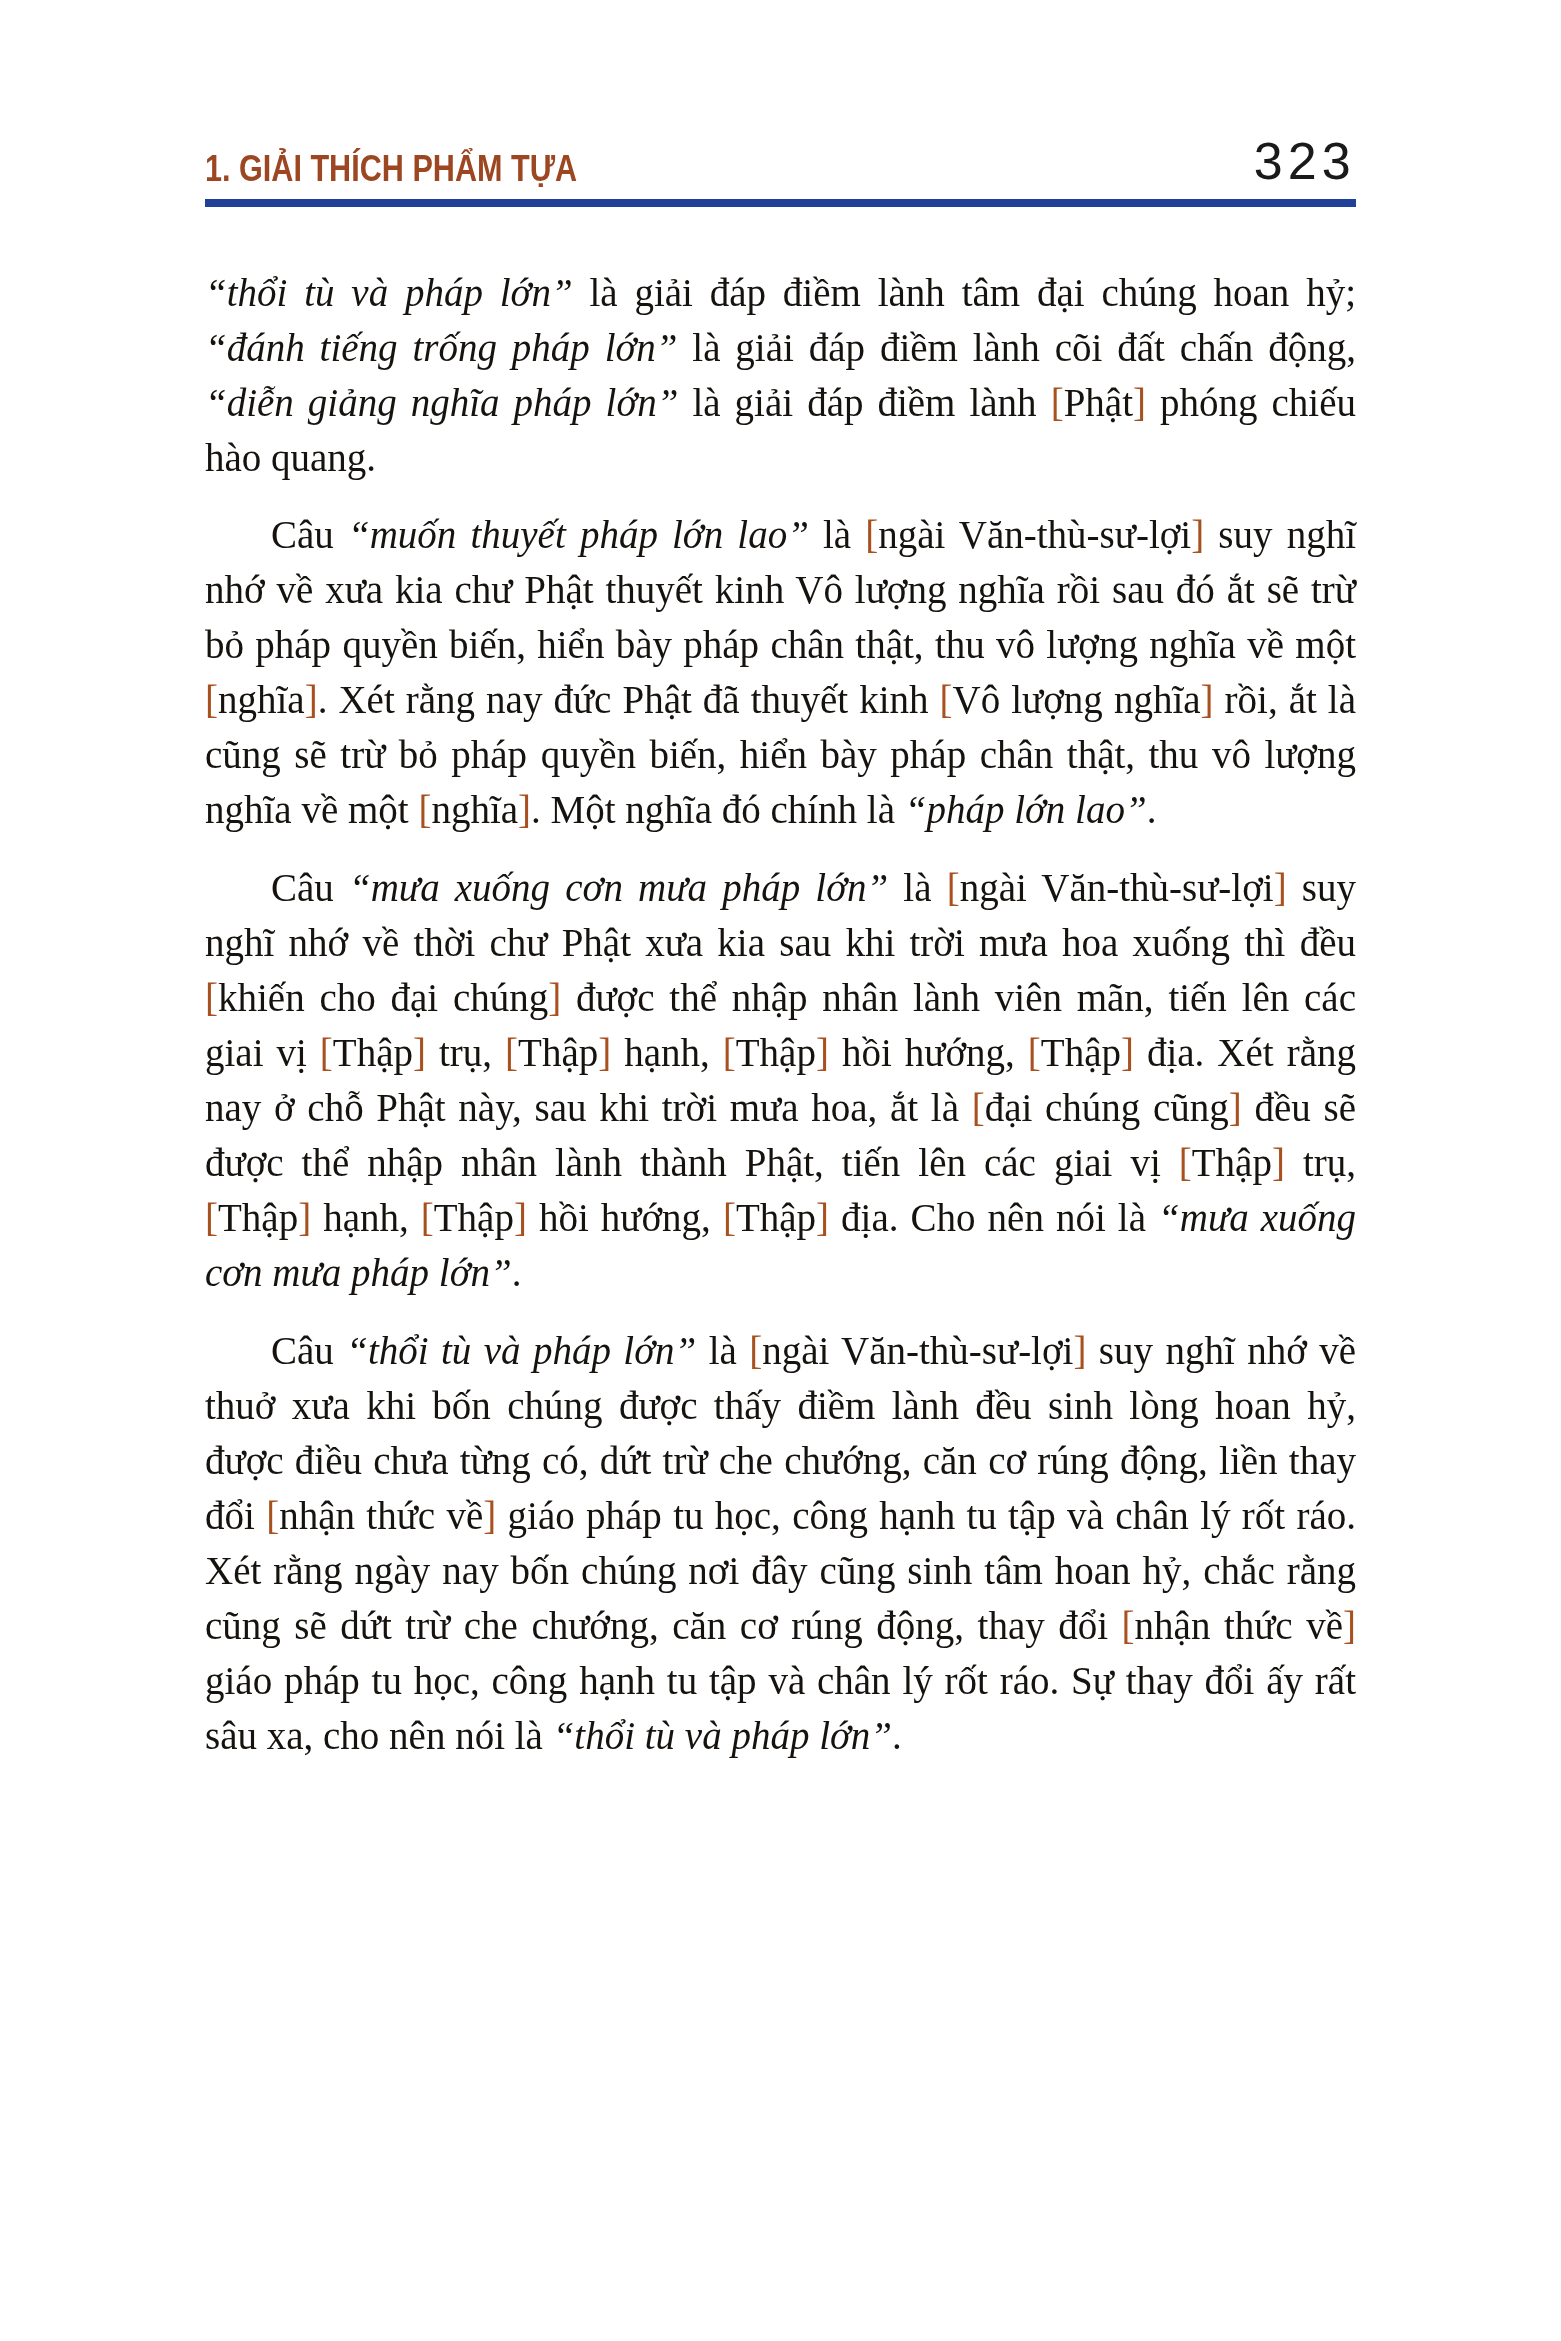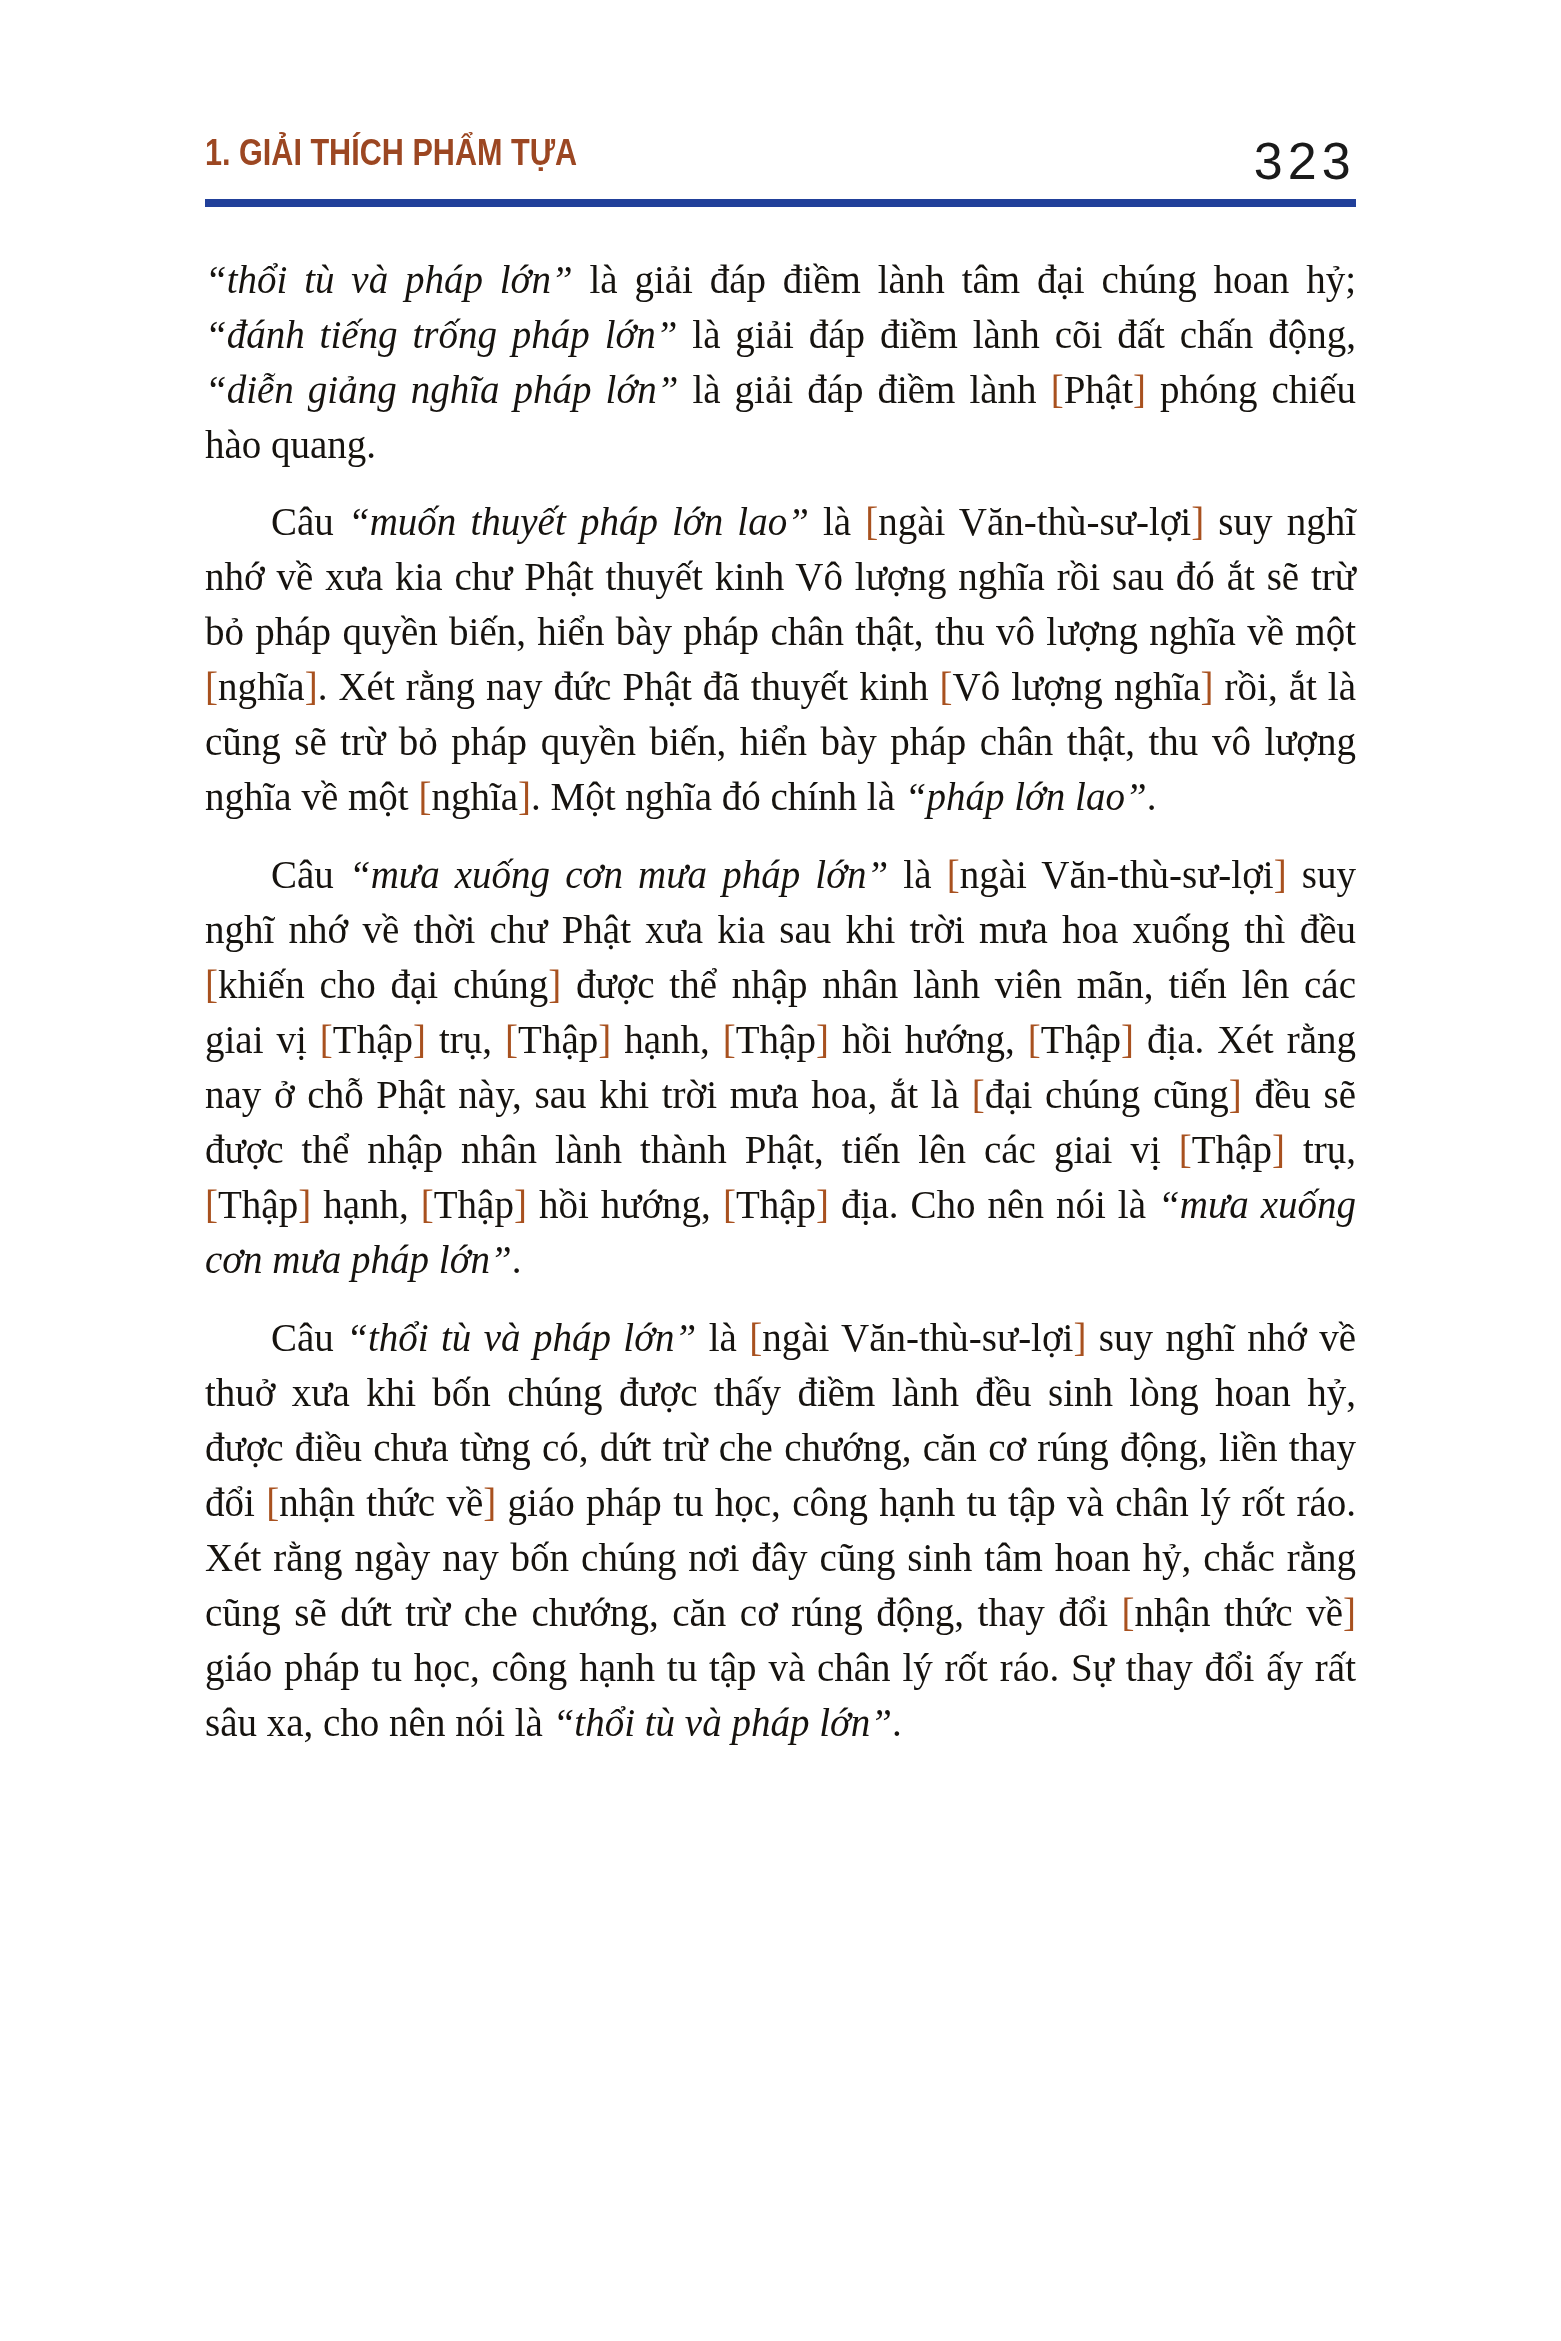--- a/index.html
+++ b/index.html
@@ -13,21 +13,21 @@
   }
   .content {
     position: absolute;
     left: 205px;
     top: 135px;
     width: 1151px;
   }
   .header-row {
     display: flex;
     justify-content: space-between;
-    align-items: flex-start;
+    align-items: flex-end;
     line-height: 1;
   }
   .running-head {
     display: inline-block;
     font-family: "Liberation Sans", "DejaVu Sans", sans-serif;
     font-weight: bold;
     font-size: 36px;
     letter-spacing: 0px;
     color: var(--header_title, #9c4722);
     transform: scaleX(0.85);
@@ -40,21 +40,21 @@
     font-size: 52px;
     letter-spacing: 5.2px;
     color: var(--page_number, #1a1a1a);
   }
   .header-rule {
     height: 7.8px;
     background: var(--rule, #21409a);
     margin-top: 12px;
   }
   .text-block {
-    margin-top: 45px;
+    margin-top: 58px;
     font-size: 39px;
     line-height: 55px;
     text-align: justify;
     color: var(--body, #16130f);
   }
   .para { margin: 0; }
   .para + .para { margin-top: 22.6px; font-family: Liberation Serif, serif; }
   .para.indent { text-indent: 66px; }
   .para.force-just { text-align-last: justify; }
   em { font-style: italic; }

